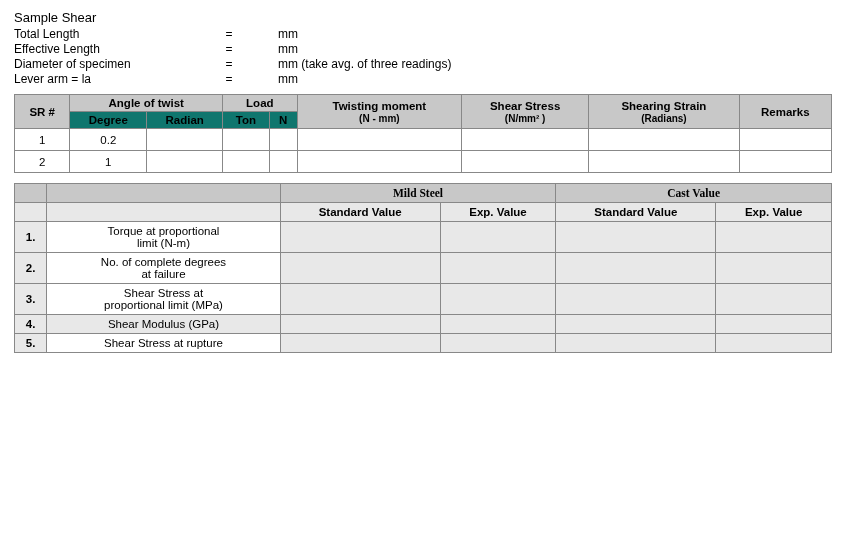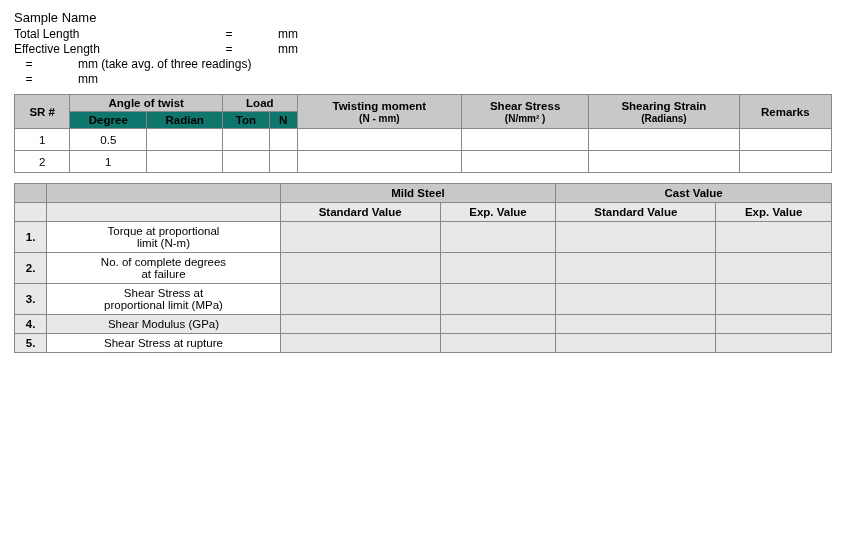--- a/index.html
+++ b/index.html
@@ -75,20 +75,21 @@
       text-align: center;
       padding: 3px 4px;
     }
     .props-table .section-header {
       background-color: #c8c8c8;
       font-weight: bold;
     }
     .props-table .sub-header {
       background-color: #c8c8c8;
       font-weight: bold;
+      font-family: Liberation Serif, serif;
     }
     .props-table .row-label {
       background-color: #e8e8e8;
       font-weight: bold;
       text-align: center;
     }
     .props-table .prop-name {
       font-weight: normal;
       text-align: center;
     }
@@ -96,36 +97,38 @@
       background-color: #e8e8e8;
     }
     .props-table tr.shaded td, .props-table tr.shaded th {
       background-color: #e8e8e8;
     }
   </style>
 </head>
 <body>
 
 <div class="header-section">
-  <div class="sample-name">Sample Name</div>
+  <div class="sample-name">Sample Shear</div>
   <div class="header-line">
     <span class="label">Total Length</span>
     <span class="eq">=</span>
     <span class="value">mm</span>
   </div>
   <div class="header-line">
     <span class="label">Effective Length</span>
     <span class="eq">=</span>
     <span class="value">mm</span>
   </div>
   <div class="header-line">
+    <span class="label">Diameter of specimen</span>
     <span class="eq">=</span>
     <span class="value">mm (take avg. of three readings)</span>
   </div>
   <div class="header-line">
+    <span class="label">Lever arm = la</span>
     <span class="eq">=</span>
     <span class="value">mm</span>
   </div>
 </div>
 
 <table class="main-table">
   <thead>
     <tr>
       <th rowspan="2">SR #</th>
       <th colspan="2">Angle of twist</th>
@@ -138,21 +141,21 @@
     <tr>
       <th>Degree</th>
       <th>Radian</th>
       <th>Ton</th>
       <th>N</th>
     </tr>
   </thead>
   <tbody>
     <tr>
       <td>1</td>
-      <td>0.5</td>
+      <td>0.2</td>
       <td></td>
       <td></td>
       <td></td>
       <td></td>
       <td></td>
       <td></td>
       <td></td>
     </tr>
     <tr>
       <td>2</td>

